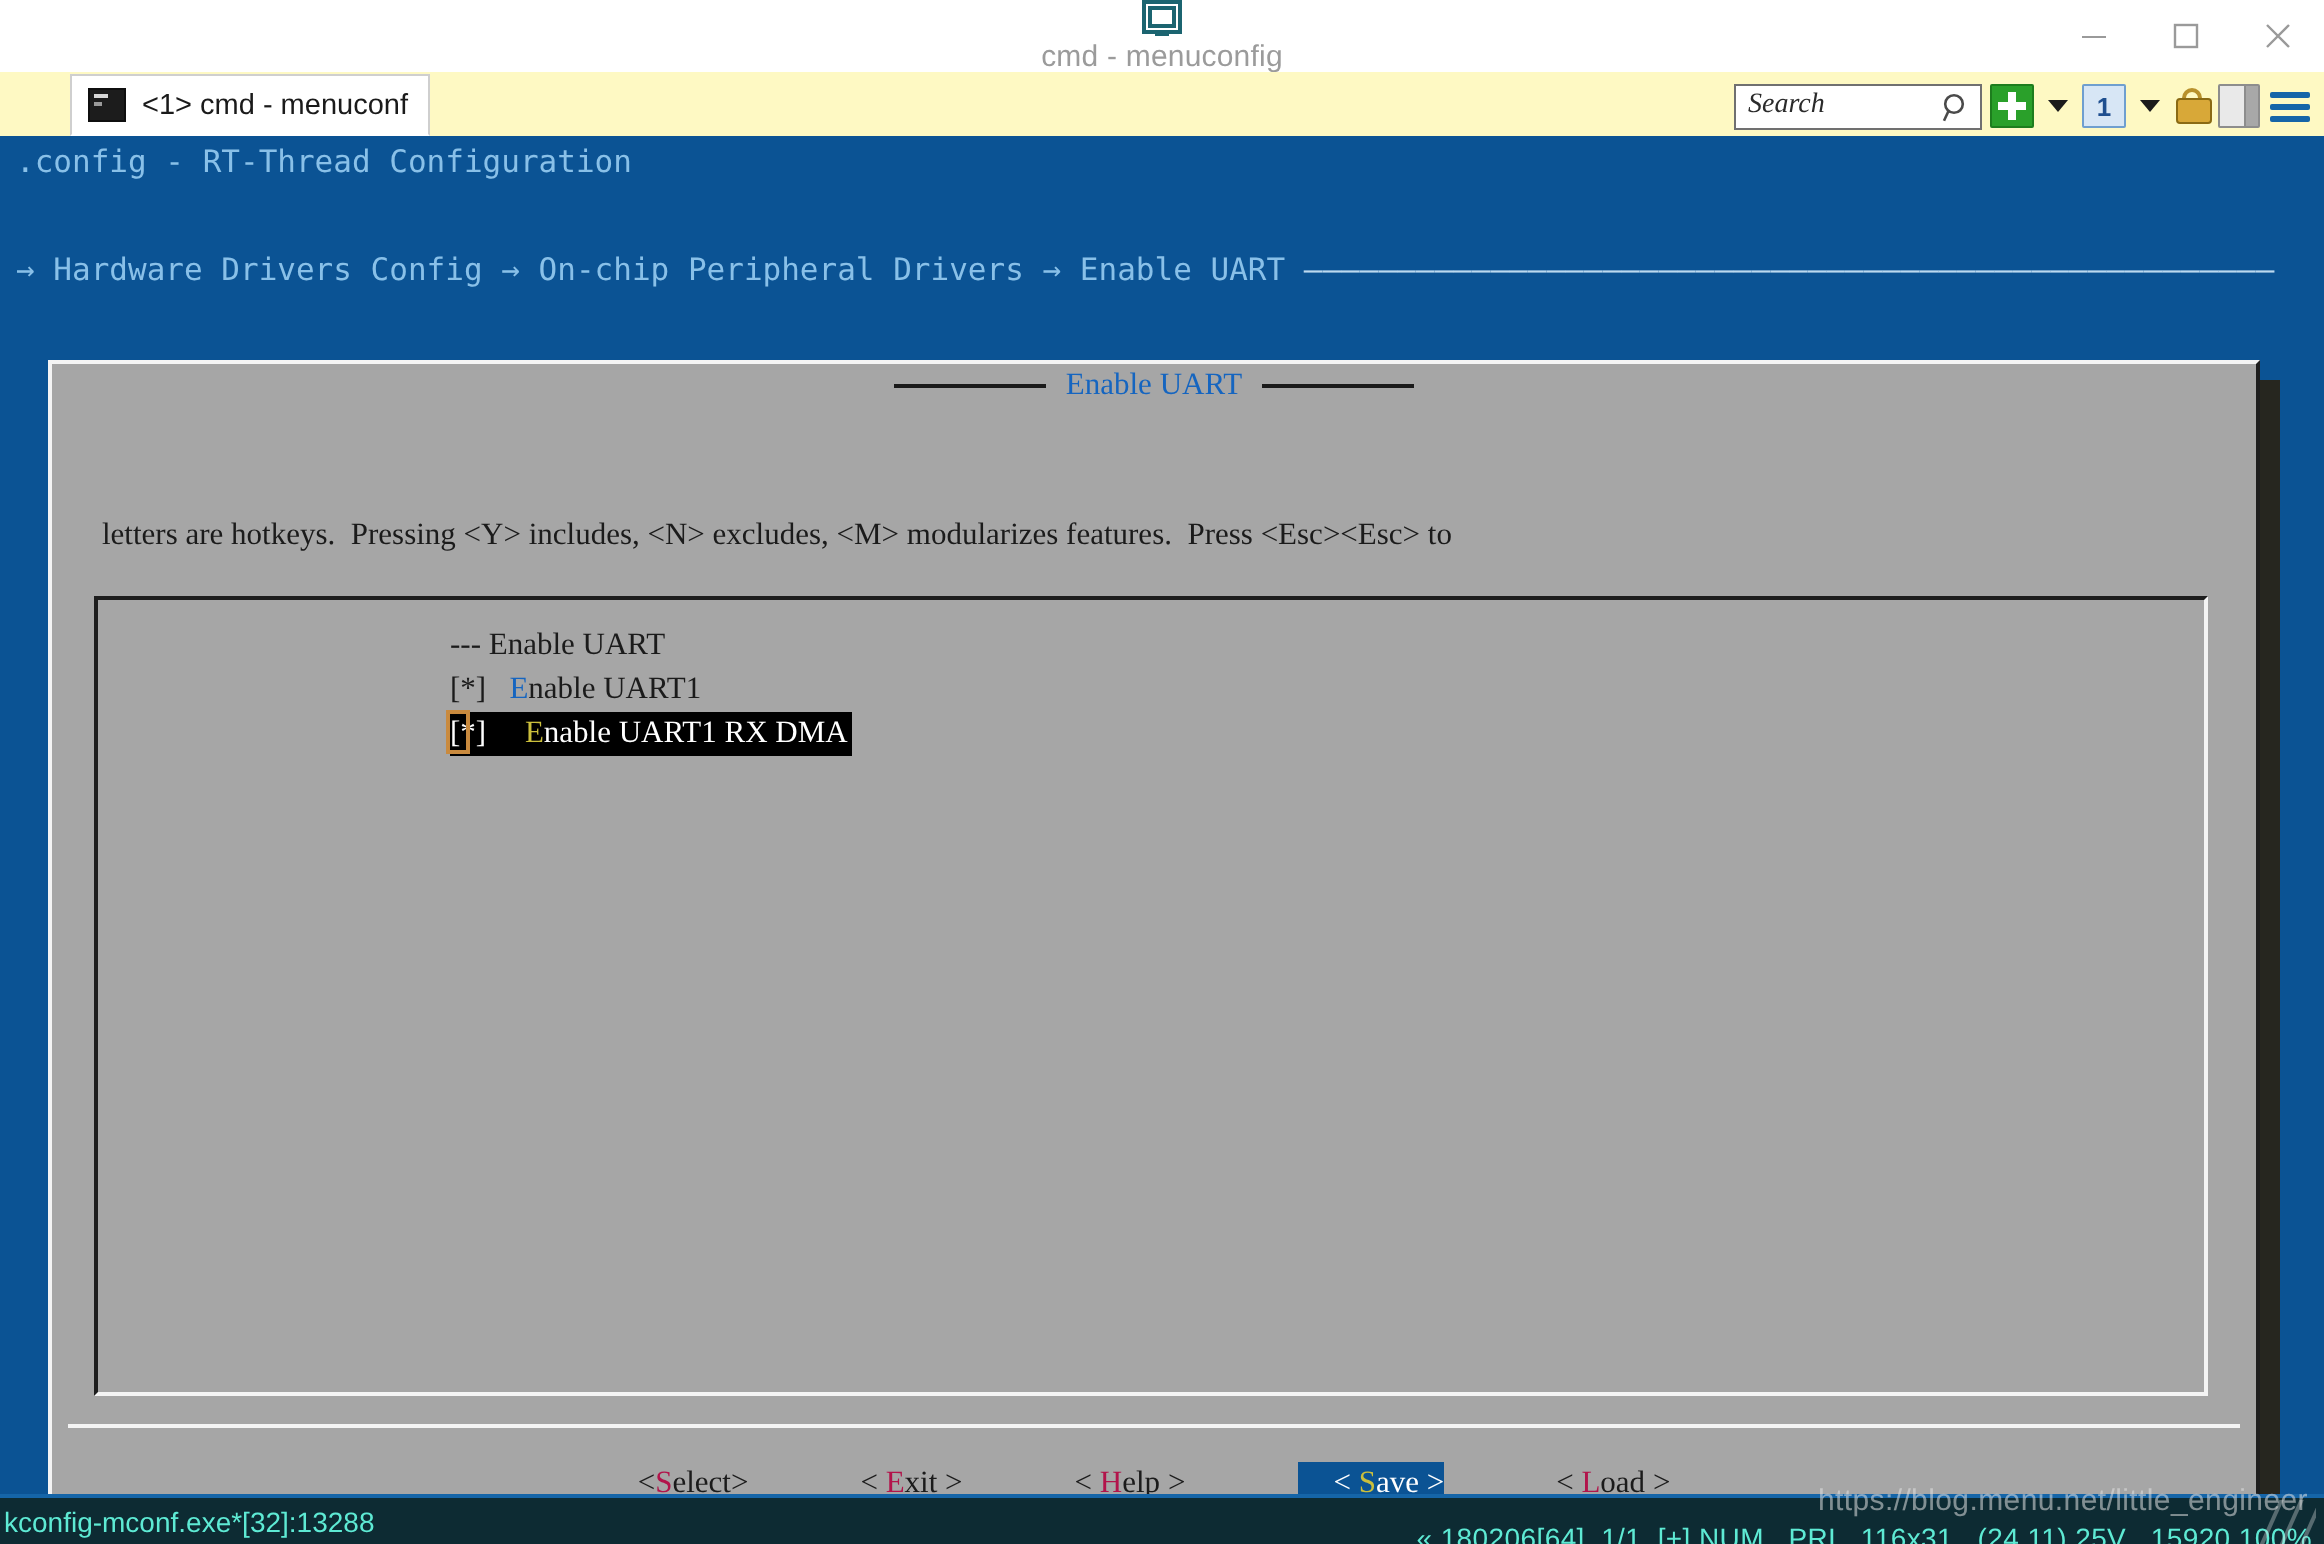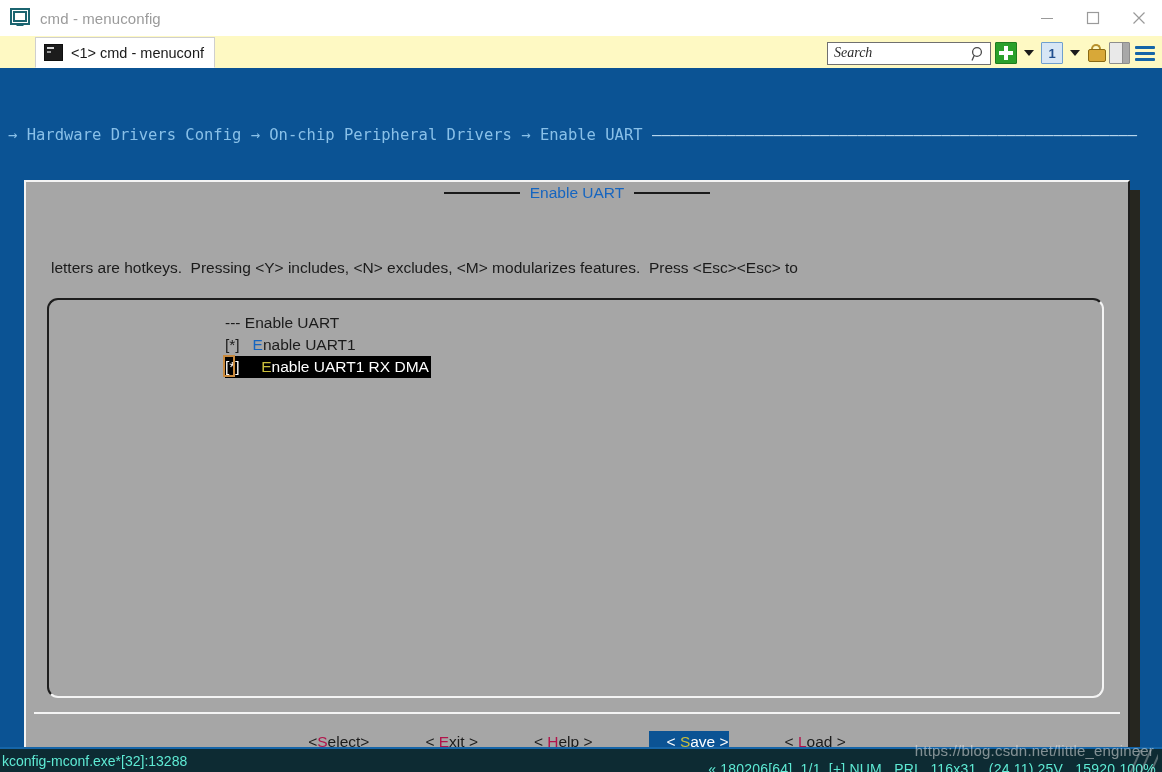--- a/index.html
+++ b/index.html
@@ -25,20 +25,21 @@
   
   .titlebar {
     position: absolute;
     left: 0; top: 0;
     width: 1162px;
     height: 36px;
     background: #ffffff;
     border-bottom: 0;
     display: flex;
     align-items: center;
+    flex-direction: column;
   }
   .titlebar-icon {
     width: 20px;
     height: 20px;
     margin-left: 10px;
     margin-right: 10px;
     flex: 0 0 auto;
     position: relative;
   }
   .titlebar-title {
@@ -121,21 +122,21 @@
   .toolbar {
     position: absolute;
     right: 6px;
     top: 40px;
     height: 26px;
     display: flex;
     align-items: center;
     gap: 4px;
   }
   .search-box {
-    width: 164px;
+    width: 124px;
     height: 23px;
     box-sizing: border-box;
     border: 1px solid #707070;
     background: #ffffff;
     display: flex;
     align-items: center;
     padding: 0 4px;
     position: relative;
   }
   .search-box input {
@@ -297,21 +298,21 @@
     left: 24px;
     top: 112px;
     width: 1106px;
     height: 585px;
     background: #a6a6a6;
     box-sizing: border-box;
     border-top: 2px solid #f4f4f4;
     border-left: 2px solid #f4f4f4;
     border-right: 2px solid #1d1d1d;
     border-bottom: 2px solid #1d1d1d;
-    font-family: Liberation Sans, sans-serif;
+    font-family: Liberation Serif, serif;
   }
   .dialog-title {
     position: absolute;
     left: 0; right: 0;
     top: 0px;
     height: 22px;
     display: flex;
     align-items: center;
     justify-content: center;
     font-size: 15.5px;
@@ -345,21 +346,20 @@
     top: 116px;
     width: 1057px;
     height: 400px;
     box-sizing: border-box;
     border-top: 2px solid #1d1d1d;
     border-left: 2px solid #1d1d1d;
     border-right: 2px solid #f4f4f4;
     border-bottom: 2px solid #f4f4f4;
     background: #a6a6a6;
     overflow: hidden;
-    border-radius: 11px;
   }
   .menu-rows {
     position: absolute;
     left: 0; top: 12px;
     width: 100%;
   }
   .menu-row {
     height: 22px;
     line-height: 22px;
     font-size: 15.5px;
@@ -565,20 +565,21 @@
         <span class="tb-burger">
           <i></i>
           <i></i>
           <i></i>
         </span>
       </div>
   </div>
 
   <div class="console">
 
+    <div class="con-line con-title">.config - RT-Thread Configuration</div>
     <div class="con-line con-breadcrumb"><span>→ Hardware Drivers Config → On-chip Peripheral Drivers → Enable UART</span><span class="dash"> ————————————————————————————————————————————————————</span></div>
 
     <div class="dialog-shadow"></div>
 
     <div class="dialog">
 
       <div class="dialog-title">
         <span class="rule left"></span>
         <span>Enable UART</span>
         <span class="rule right"></span>
@@ -616,20 +617,20 @@
       </div>
 
     </div>
   </div>
 
   <div class="statusbar">
     <span class="status-left">kconfig-mconf.exe*[32]:13288</span>
     <span class="status-right">« 180206[64]  1/1  [+] NUM   PRI   116x31   (24,11) 25V   15920 100%</span>
   </div>
 
-  <div class="watermark">https://blog.csdn.net/little_engineer</div>
+  <div class="watermark">https://blog.menu.net/little_engineer</div>
   <div class="wm-slashes">
     <i style="right:2px"></i>
       <i style="right:12px"></i>
       <i style="right:22px"></i>
   </div>
 
 </div>
 
 </body></html>

